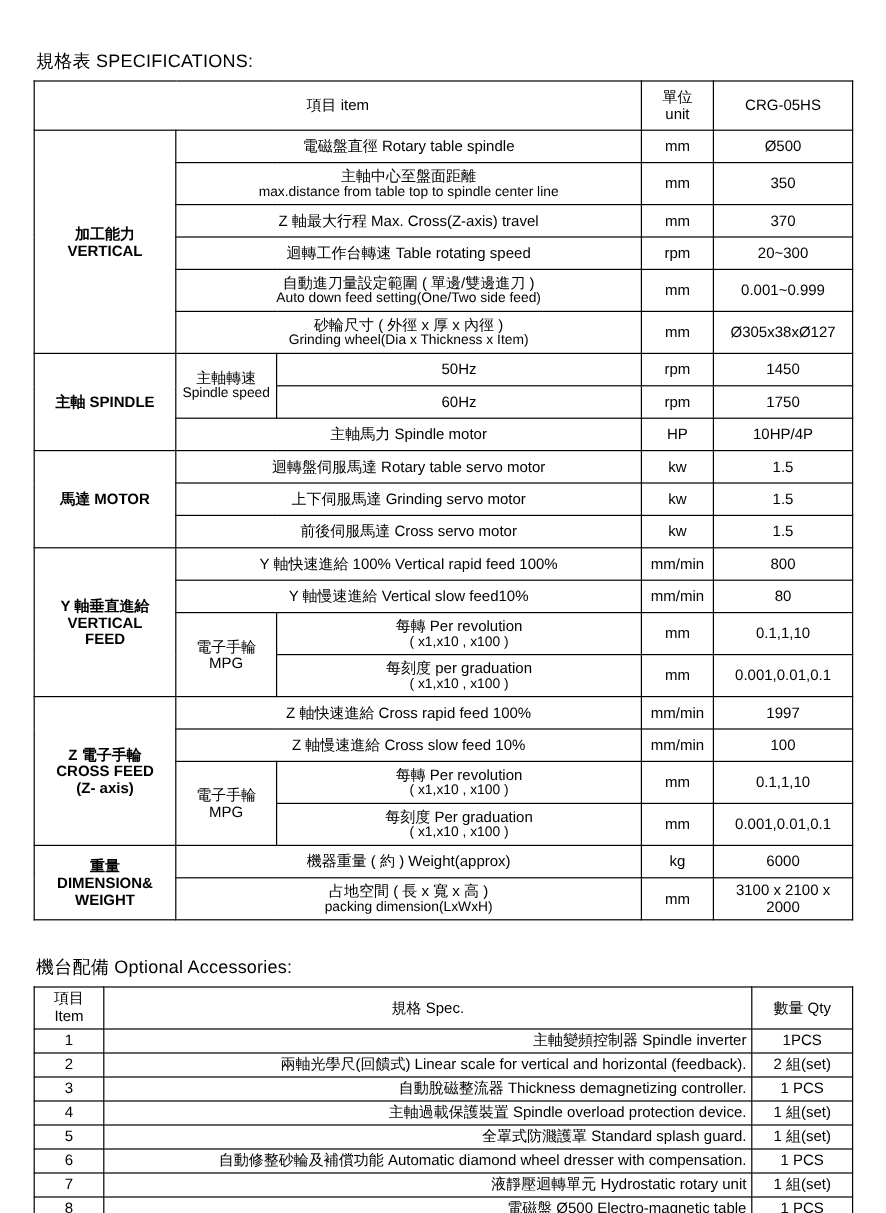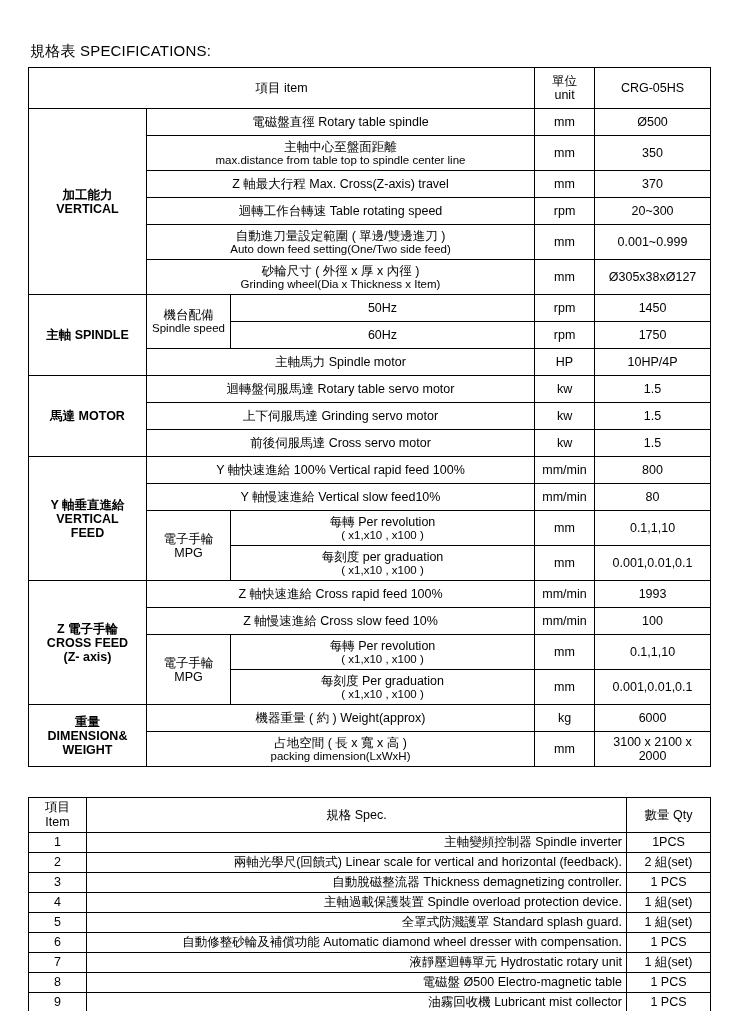--- a/index.html
+++ b/index.html
@@ -137,21 +137,21 @@
           <span class="two-line">砂輪尺寸  ( 外徑 x 厚 x 內徑 )</span>
           <span class="two-line small">Grinding wheel(Dia x Thickness x Item)</span>
         </td>
         <td>mm</td>
         <td>Ø305x38xØ127</td>
       </tr>
 
       <tr>
         <td rowspan="3" class="grp">主軸 SPINDLE</td>
         <td rowspan="2">
-          <span class="two-line">機台配備</span>
+          <span class="two-line">主軸轉速</span>
           <span class="two-line small">Spindle speed</span>
         </td>
         <td style="height:22px">50Hz</td>
         <td>rpm</td>
         <td>1450</td>
       </tr>
       <tr>
         <td style="height:22px">60Hz</td>
         <td>rpm</td>
         <td>1750</td>
@@ -216,21 +216,21 @@
       </tr>
 
       <tr>
         <td rowspan="4" class="grp">
           <span class="two-line">Z 電子手輪</span>
           <span class="two-line">CROSS FEED</span>
           <span class="two-line">(Z- axis)</span>
         </td>
         <td colspan="2" style="height:22px">Z 軸快速進給 Cross rapid feed 100%</td>
         <td>mm/min</td>
-        <td>1993</td>
+        <td>1997</td>
       </tr>
       <tr>
         <td colspan="2" style="height:22px">Z 軸慢速進給 Cross slow feed 10%</td>
         <td>mm/min</td>
         <td>100</td>
       </tr>
       <tr>
         <td rowspan="2">
           <span class="two-line">電子手輪</span>
           <span class="two-line">MPG</span>
@@ -267,20 +267,21 @@
           <span class="two-line small">packing dimension(LxWxH)</span>
         </td>
         <td>mm</td>
         <td>3100 x 2100 x 2000</td>
       </tr>
     </tbody>
   </table>
 
   <div class="spacer"></div>
 
+  <div class="section-title title2">機台配備 Optional Accessories:</div>
 
   <table class="opt">
     <colgroup>
       <col style="width:58px">
       <col style="width:540px">
       <col style="width:84px">
     </colgroup>
     <tbody>
       <tr>
         <td class="c">項目 Item</td>

